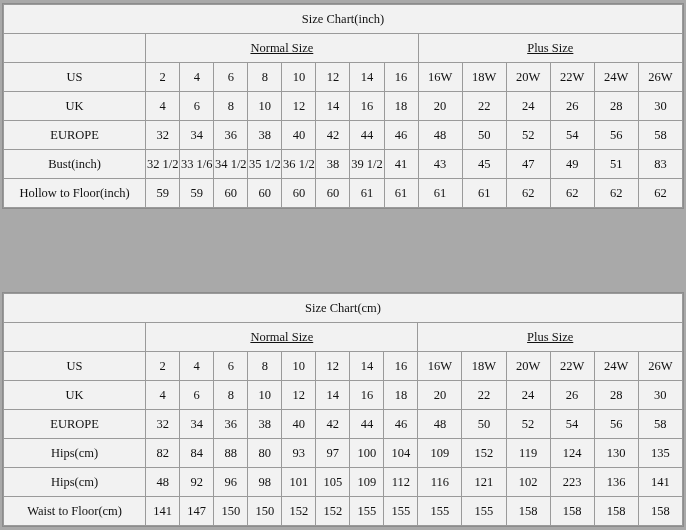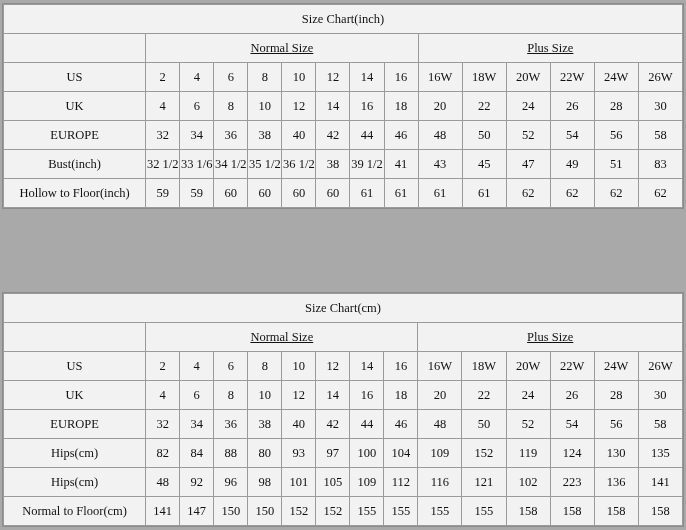--- a/index.html
+++ b/index.html
@@ -294,21 +294,21 @@
           <td>112</td>
           <td>116</td>
           <td>121</td>
           <td>102</td>
           <td>223</td>
           <td>136</td>
           <td>141</td>
         </tr>
 
         <tr class="tight">
-          <td class="rowlabel">Normal to Floor(cm)</td>
+          <td class="rowlabel">Waist to Floor(cm)</td>
           <td>141</td>
           <td>147</td>
           <td>150</td>
           <td>150</td>
           <td>152</td>
           <td>152</td>
           <td>155</td>
           <td>155</td>
           <td>155</td>
           <td>155</td>

